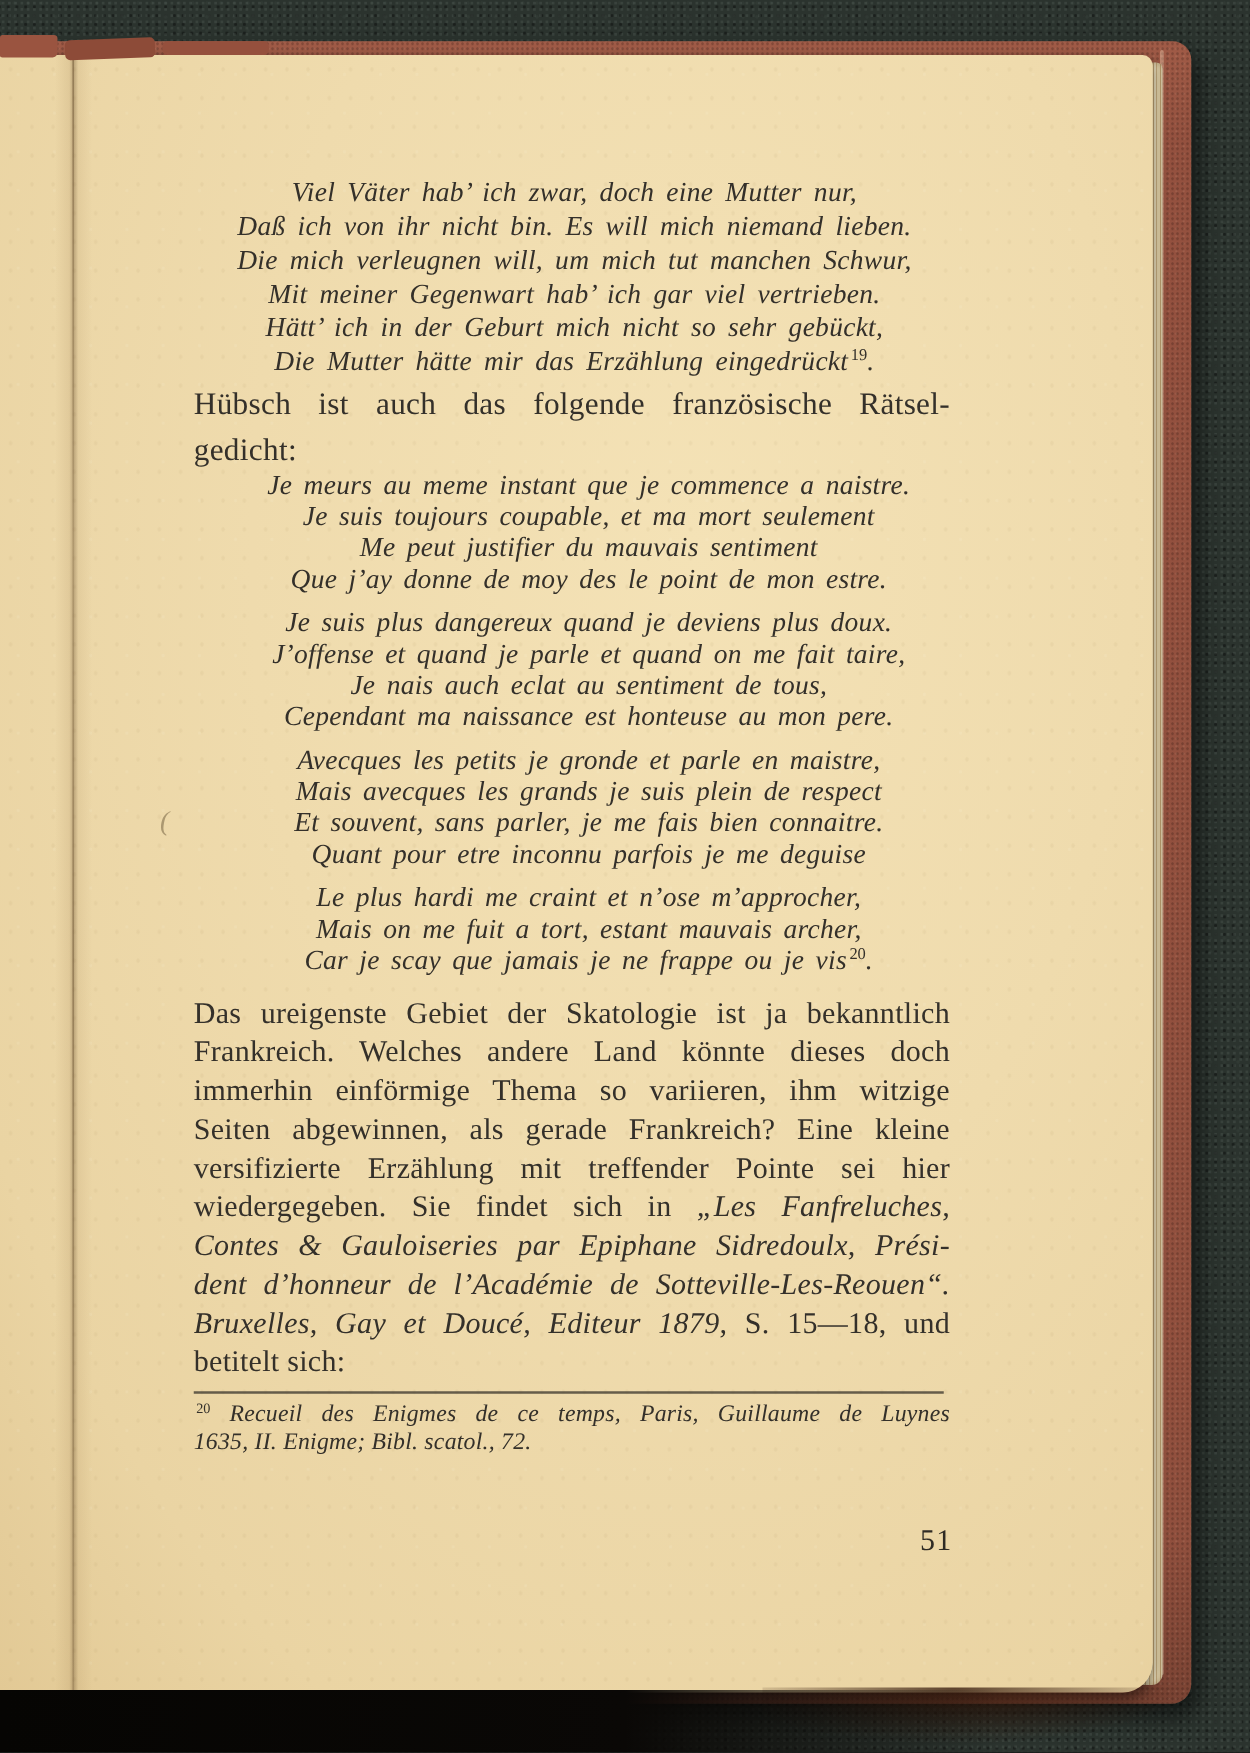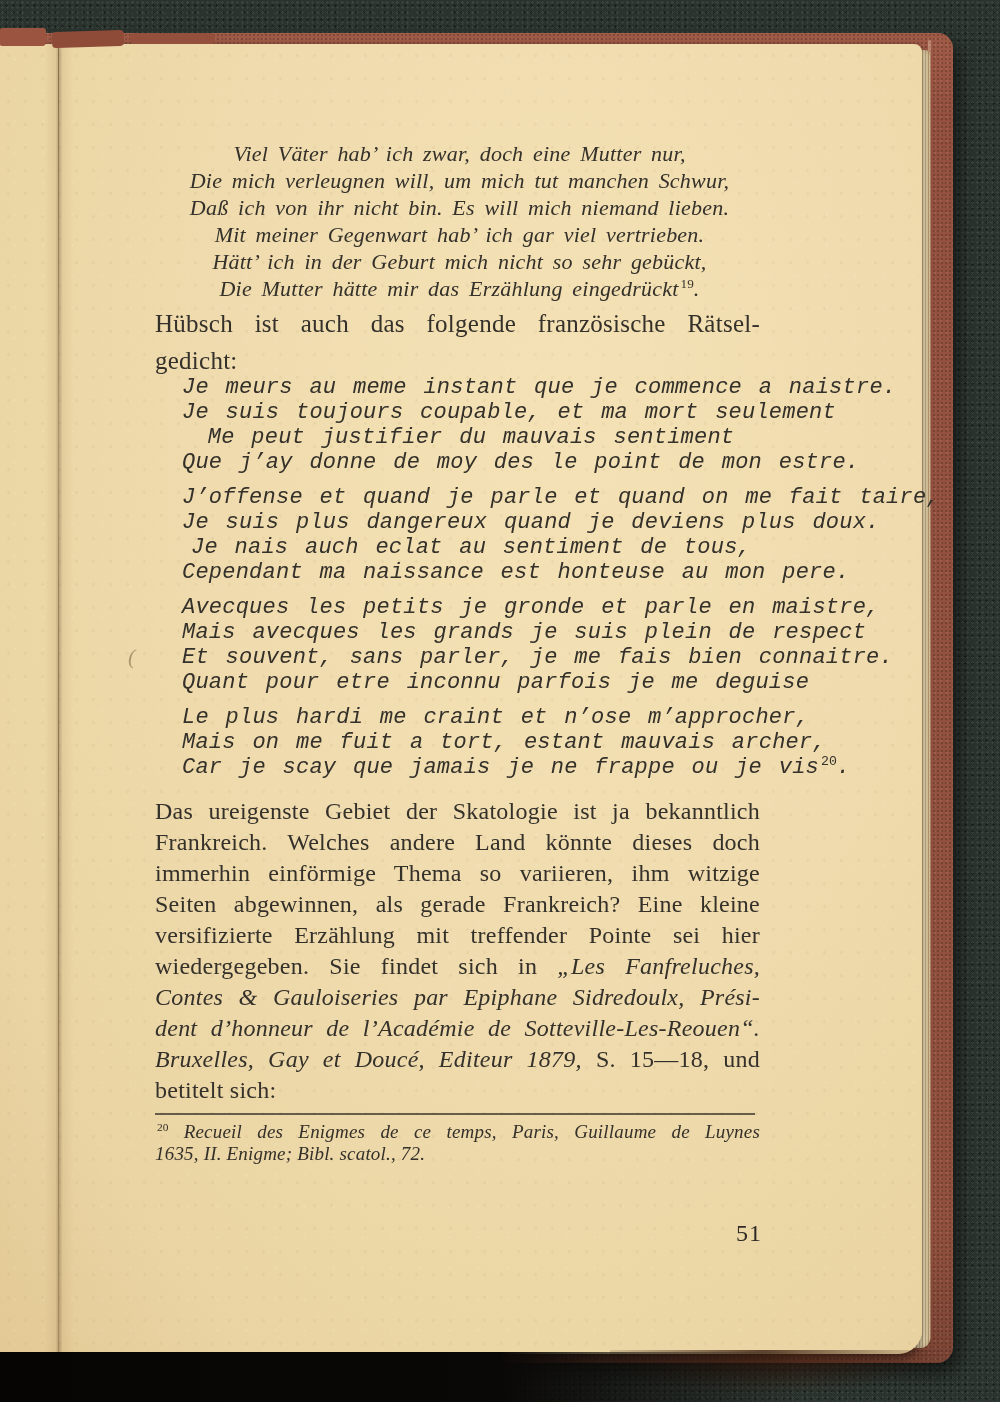--- a/index.html
+++ b/index.html
@@ -107,21 +107,21 @@
   }
   .intro{
     position:absolute;left:0;top:261px;width:100%;
     font-size:25px;line-height:37px;letter-spacing:.01em;
   }
   .fpoem{
     position:absolute;left:27px;top:331px;width:578px;
     font-size:22px;line-height:25px;font-style:italic;
     word-spacing:.15em;letter-spacing:.01em;
   }
-  .fpoem .stanza{margin-bottom:10px;font-family:Liberation Mono, monospace;}
+  .fpoem .stanza{margin-bottom:10px;}
   .para{
     position:absolute;left:0;top:752px;width:100%;
     font-size:24px;line-height:31px;letter-spacing:.01em;
   }
   .rule{
     position:absolute;left:0;top:1069px;width:600px;height:2px;
     background:#4e463a;opacity:.85;
   }
   .footnotes{
     position:absolute;left:0;top:1077px;width:100%;
@@ -147,42 +147,42 @@
 
   <div class="page">
     <div class="gutter"></div>
     <div class="gutter-line"></div>
 
     <div class="textcol">
       <div class="stray">(</div>
 
       <div class="verse">
           <div class="tline"><span class="it">Viel Väter hab’ ich zwar, doch eine Mutter nur,</span></div>
+          <div class="tline"><span class="it">Daß ich von ihr nicht bin. Es will mich niemand lieben.</span></div>
           <div class="tline"><span class="it">Die mich verleugnen will, um mich tut manchen Schwur,</span></div>
-          <div class="tline"><span class="it">Daß ich von ihr nicht bin. Es will mich niemand lieben.</span></div>
           <div class="tline"><span class="it">Mit meiner Gegenwart hab’ ich gar viel vertrieben.</span></div>
           <div class="tline"><span class="it">Hätt’ ich in der Geburt mich nicht so sehr gebückt,</span></div>
           <div class="tline"><span class="it">Die Mutter hätte mir das Erzählung eingedrückt</span><sup class=" sup">19</sup><span class="it">.</span></div>
         </div>
 
       <div class="intro justified">
           <div class="tline"><span class="">Hübsch ist auch das folgende französische Rätsel-</span></div>
           <div class="tline last"><span class="">gedicht:</span></div>
         </div>
 
       <div class="fpoem">
           <div class="stanza">
             <div class="tline"><span class="it">Je meurs au meme instant que je commence a naistre.</span></div>
             <div class="tline"><span class="it">Je suis toujours coupable, et ma mort seulement</span></div>
             <div class="tline"><span class="it">Me peut justifier du mauvais sentiment</span></div>
             <div class="tline"><span class="it">Que j’ay donne de moy des le point de mon estre.</span></div>
           </div>
           <div class="stanza">
+            <div class="tline"><span class="it">Je suis plus dangereux quand je deviens plus doux.</span></div>
             <div class="tline"><span class="it">J’offense et quand je parle et quand on me fait taire,</span></div>
-            <div class="tline"><span class="it">Je suis plus dangereux quand je deviens plus doux.</span></div>
             <div class="tline"><span class="it">Je nais auch eclat au sentiment de tous,</span></div>
             <div class="tline"><span class="it">Cependant ma naissance est honteuse au mon pere.</span></div>
           </div>
           <div class="stanza">
             <div class="tline"><span class="it">Avecques les petits je gronde et parle en maistre,</span></div>
             <div class="tline"><span class="it">Mais avecques les grands je suis plein de respect</span></div>
             <div class="tline"><span class="it">Et souvent, sans parler, je me fais bien connaitre.</span></div>
             <div class="tline"><span class="it">Quant pour etre inconnu parfois je me deguise</span></div>
           </div>
           <div class="stanza">

